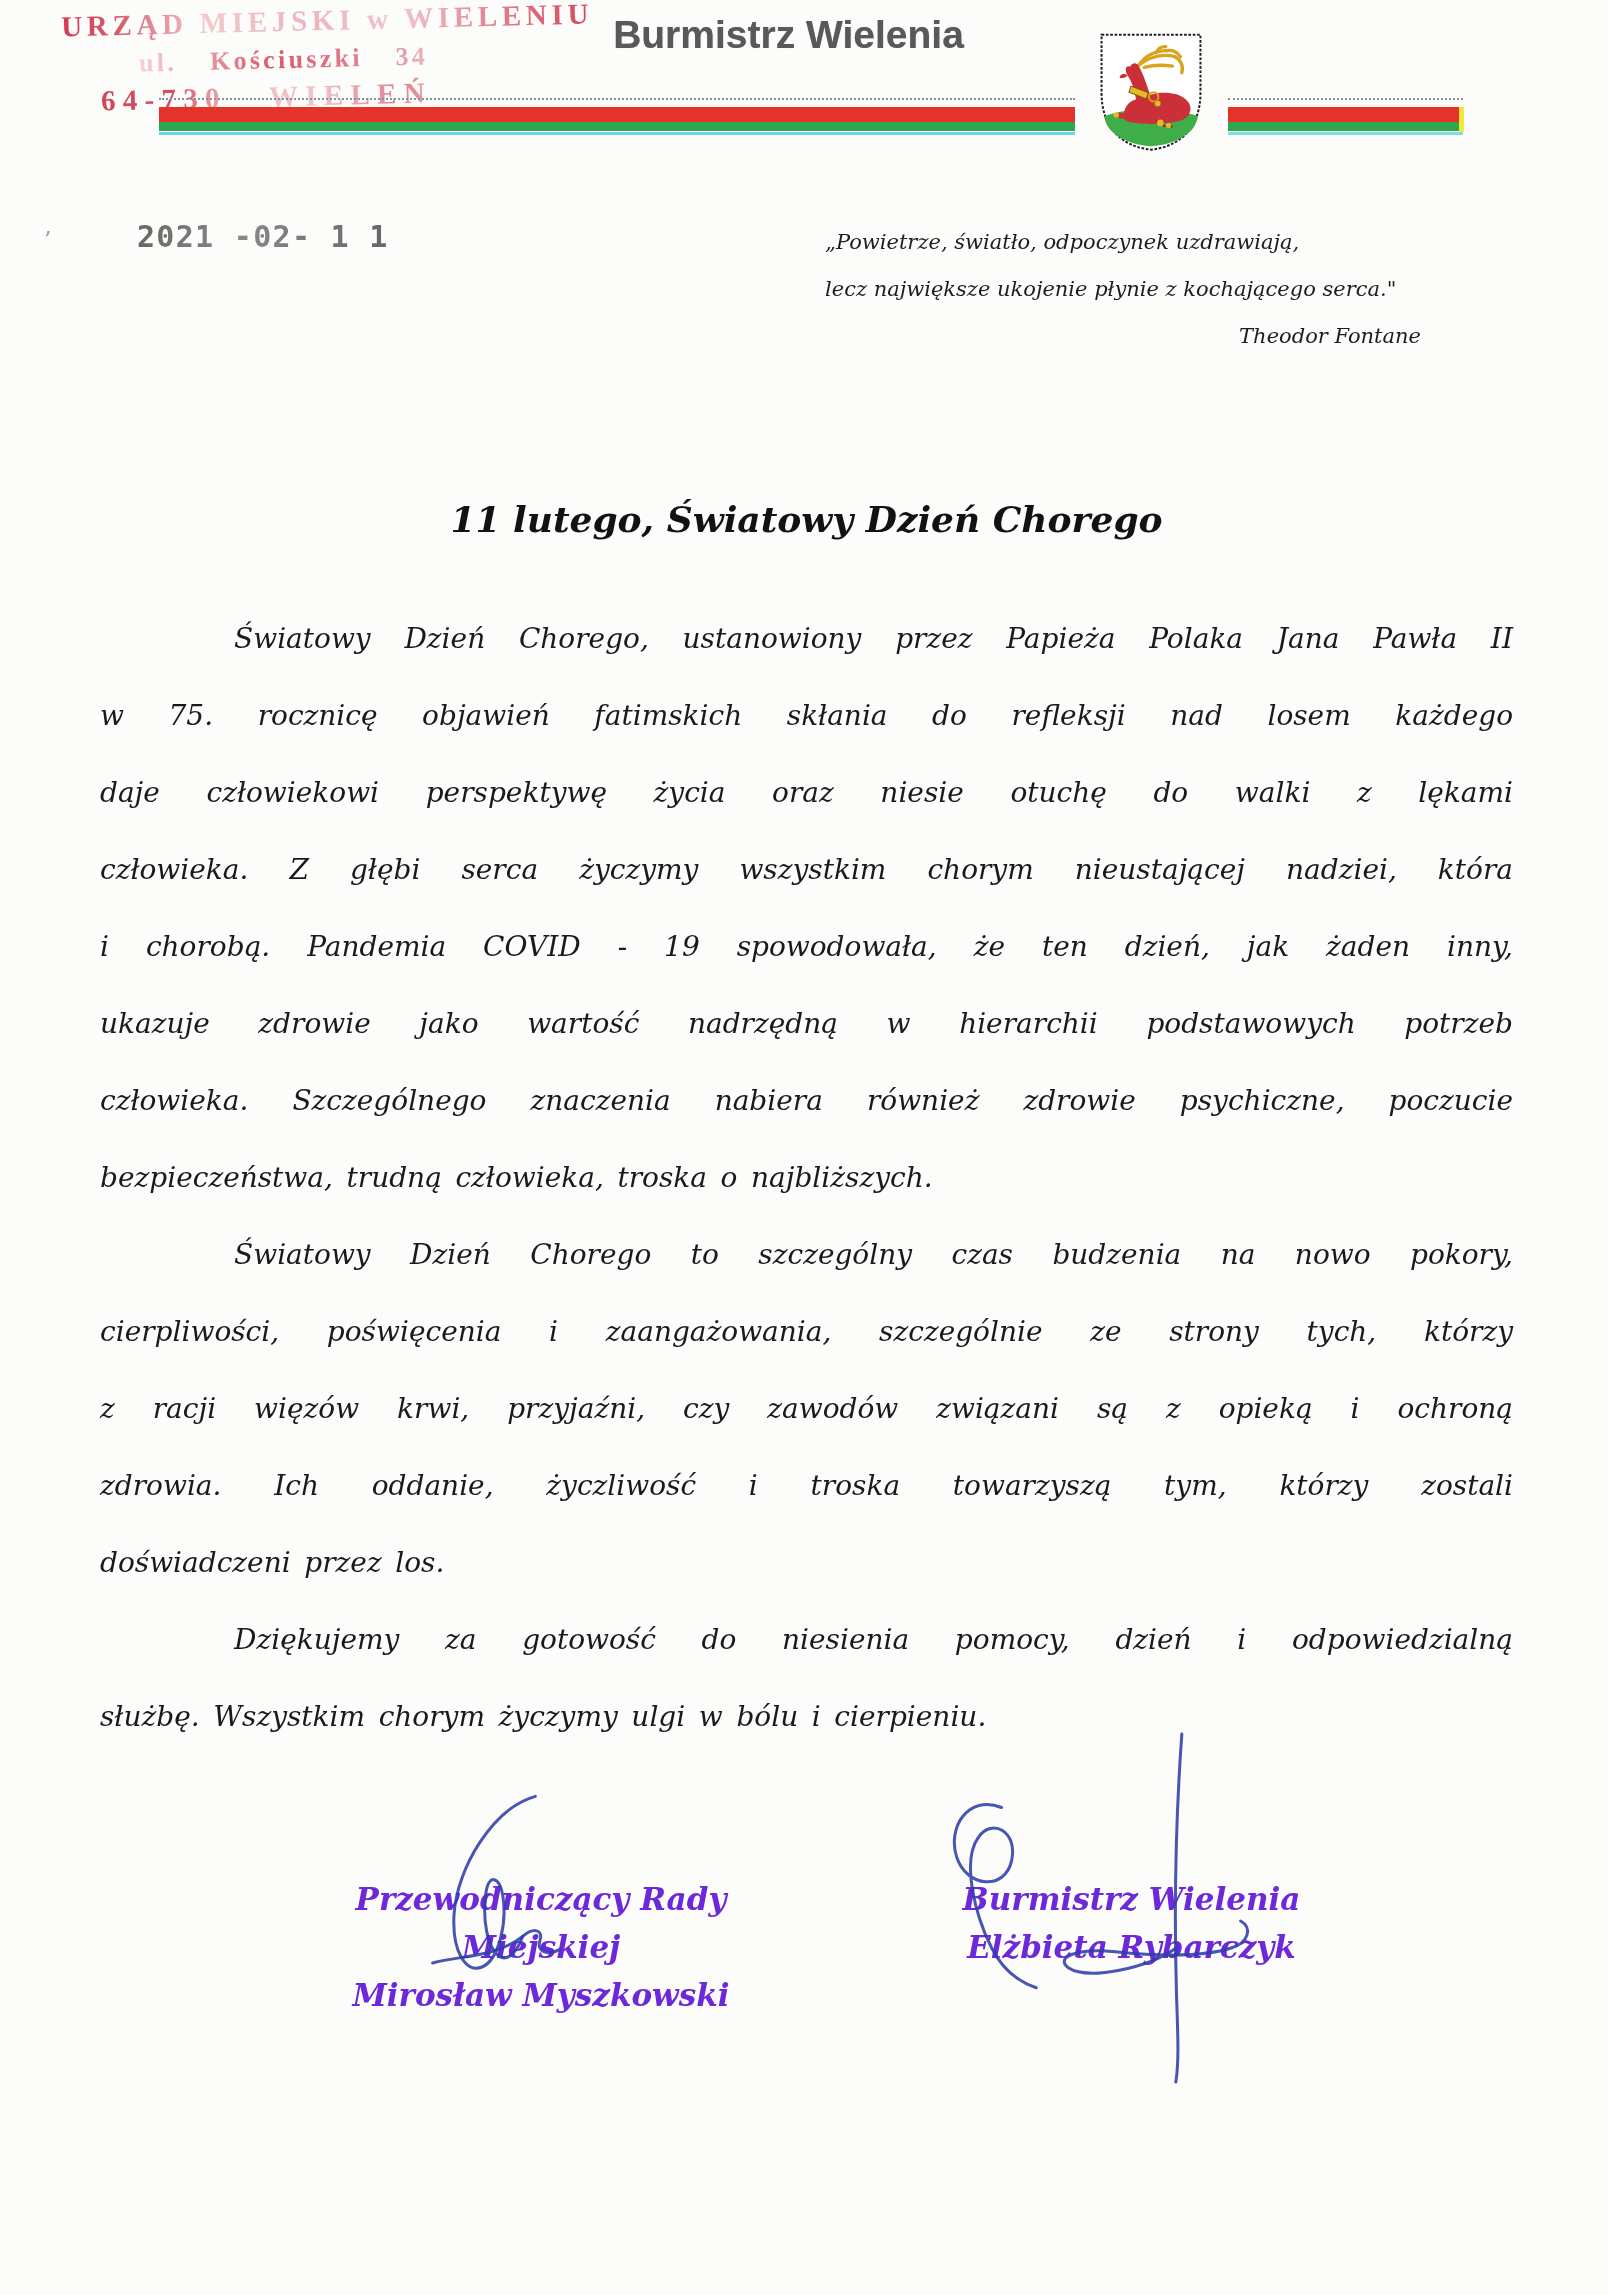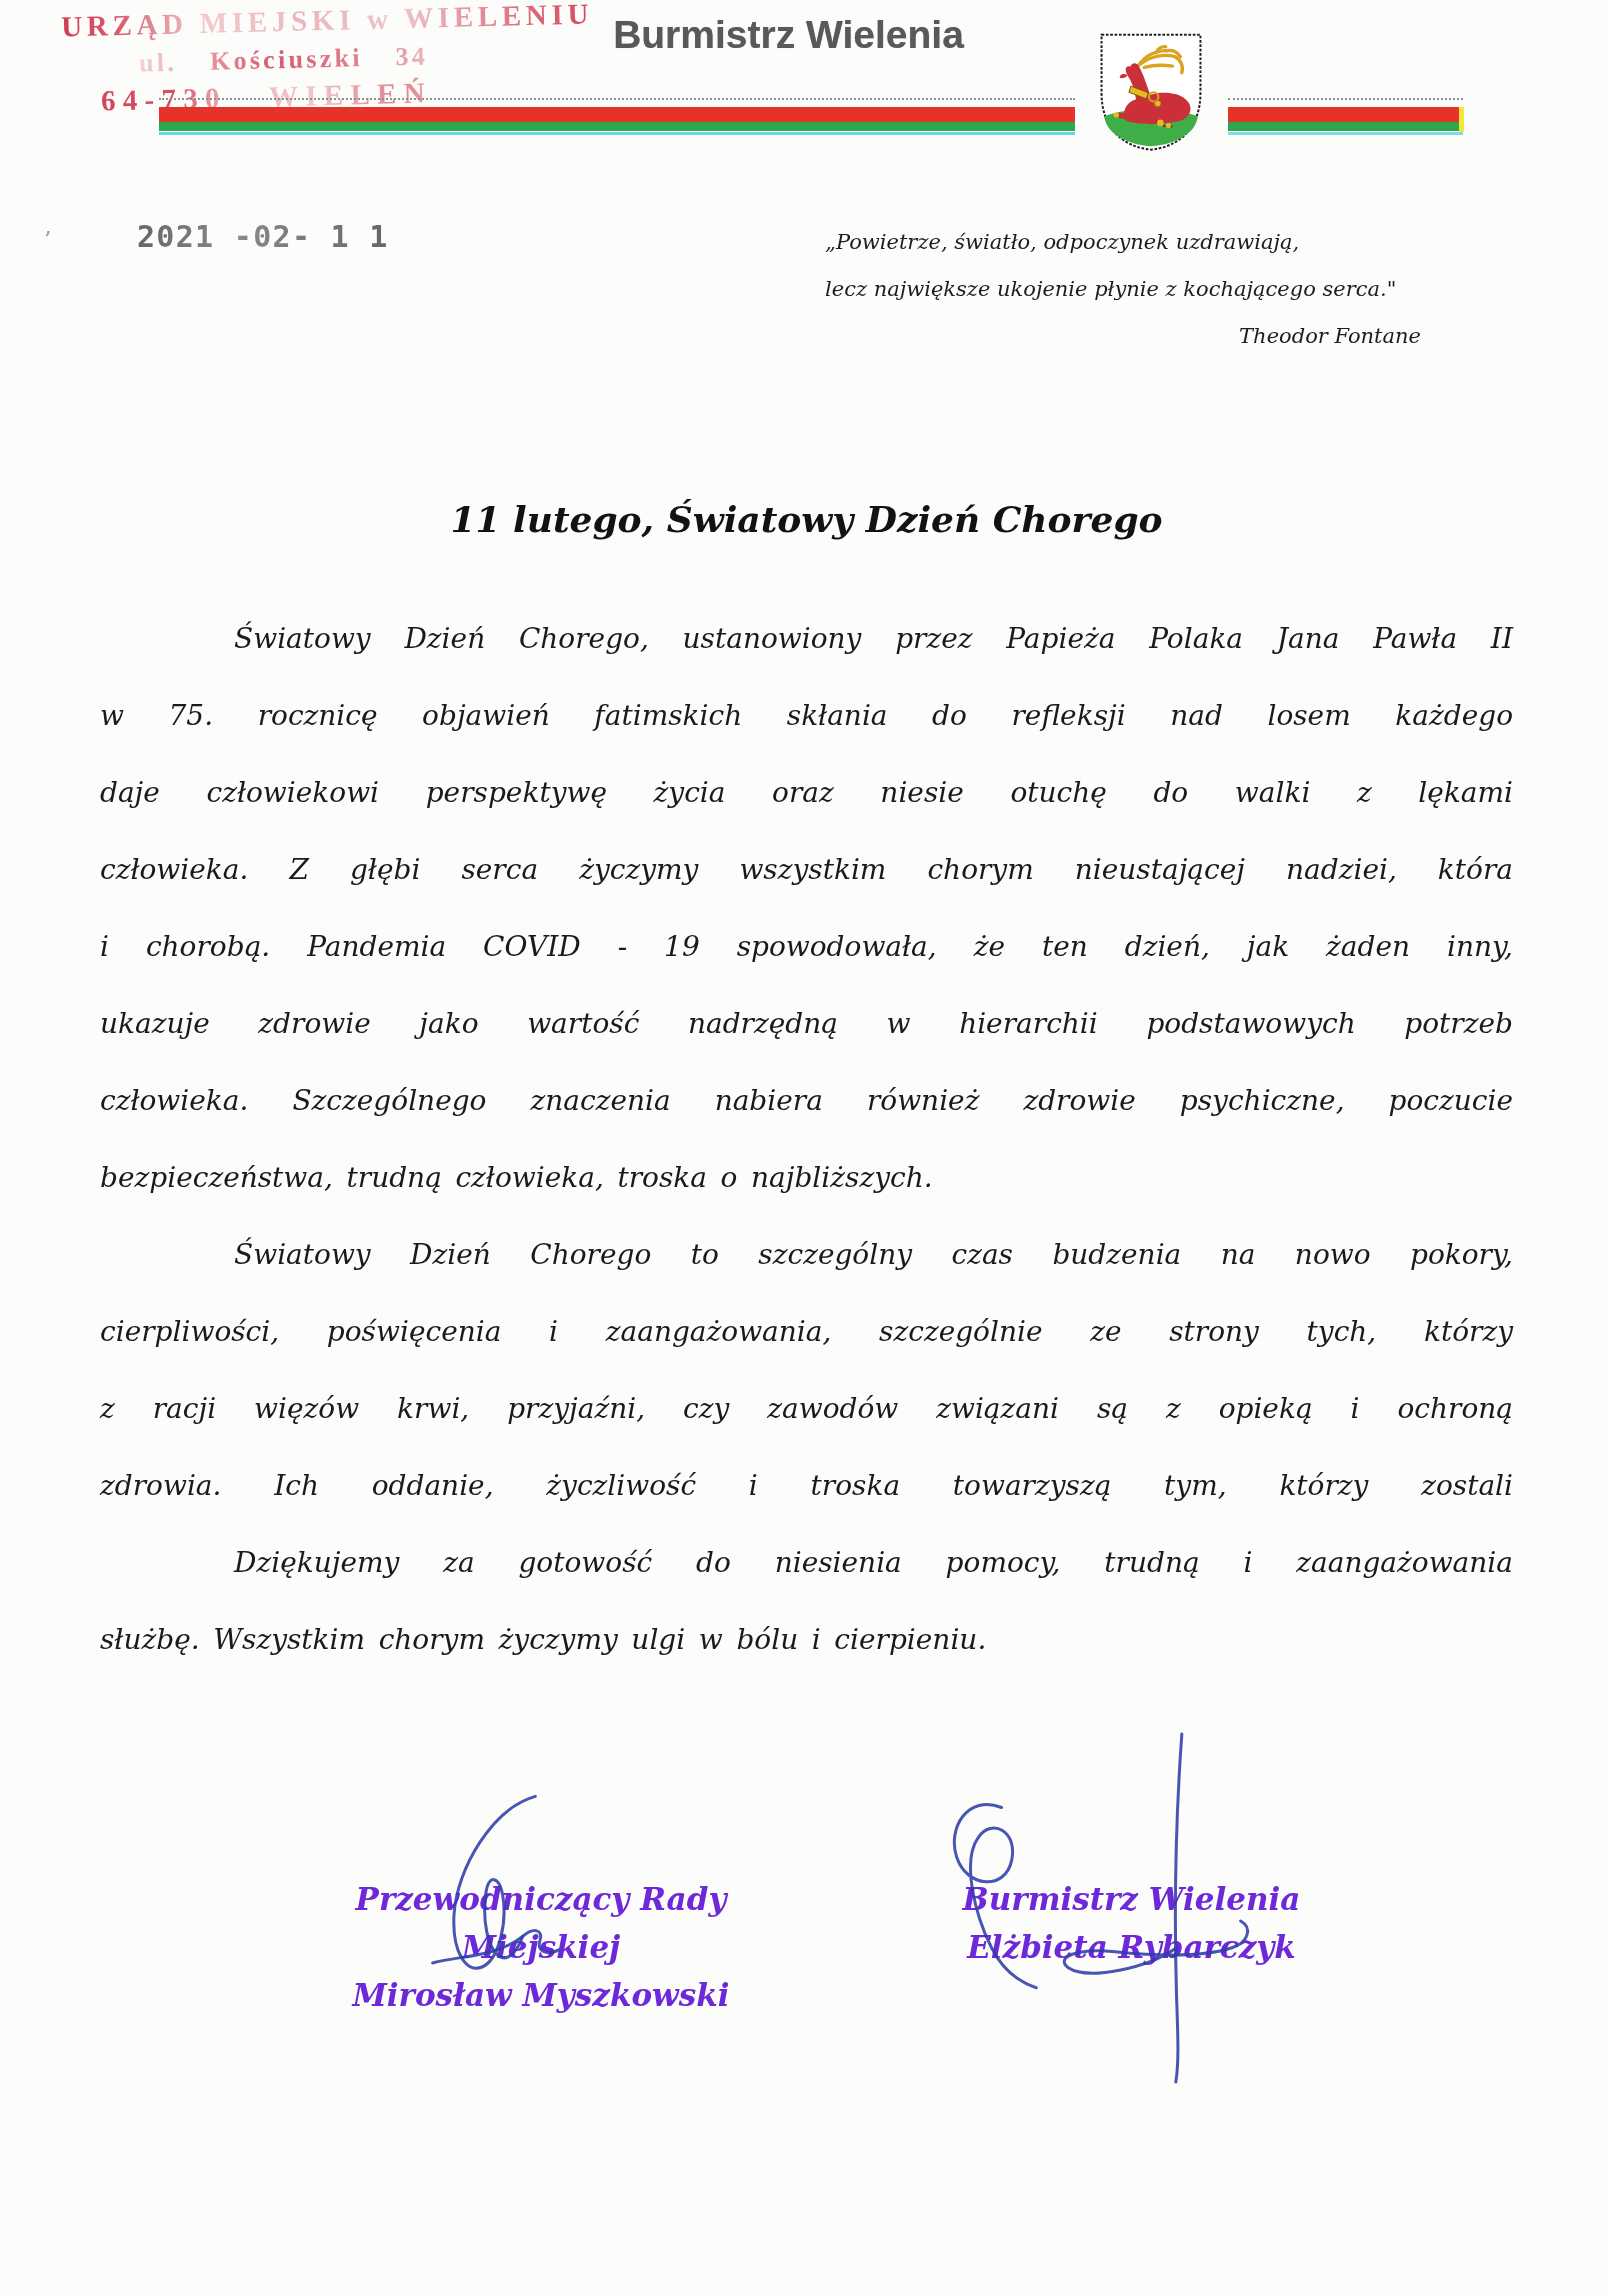--- a/index.html
+++ b/index.html
@@ -172,22 +172,23 @@
     <div class="line">człowieka. Z głębi serca życzymy wszystkim chorym nieustającej nadziei, która</div>
     <div class="line">i chorobą. Pandemia COVID - 19 spowodowała, że ten dzień, jak żaden inny,</div>
     <div class="line">ukazuje zdrowie jako wartość nadrzędną w hierarchii podstawowych potrzeb</div>
     <div class="line">człowieka. Szczególnego znaczenia nabiera również zdrowie psychiczne, poczucie</div>
     <div class="line last">bezpieczeństwa, trudną człowieka, troska o najbliższych.</div>
 
     <div class="line first">Światowy Dzień Chorego to szczególny czas budzenia na nowo pokory,</div>
     <div class="line">cierpliwości, poświęcenia i zaangażowania, szczególnie ze strony tych, którzy</div>
     <div class="line">z racji więzów krwi, przyjaźni, czy zawodów związani są z opieką i ochroną</div>
     <div class="line">zdrowia. Ich oddanie, życzliwość i troska towarzyszą tym, którzy zostali</div>
-
-    <div class="line first">Dziękujemy za gotowość do niesienia pomocy, trudną i zaangażowania</div>
+    <div class="line last">doświadczeni przez los.</div>
+
+    <div class="line first">Dziękujemy za gotowość do niesienia pomocy, dzień i odpowiedzialną</div>
     <div class="line last">służbę. Wszystkim chorym życzymy ulgi w bólu i cierpieniu.</div>
   </div>
 
   <div class="sig-block sig-left">
     <div>Przewodniczący Rady Miejskiej</div>
     <div>Mirosław Myszkowski</div>
   </div>
   <div class="sig-block sig-right">
     <div>Burmistrz Wielenia</div>
     <div>Elżbieta Rybarczyk</div>

